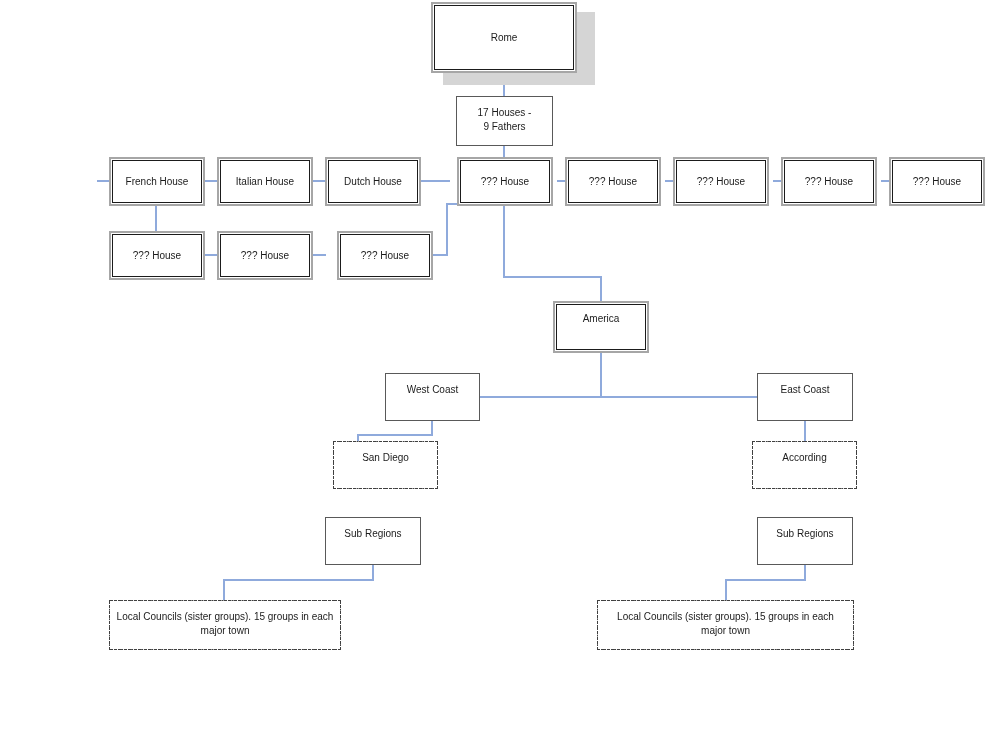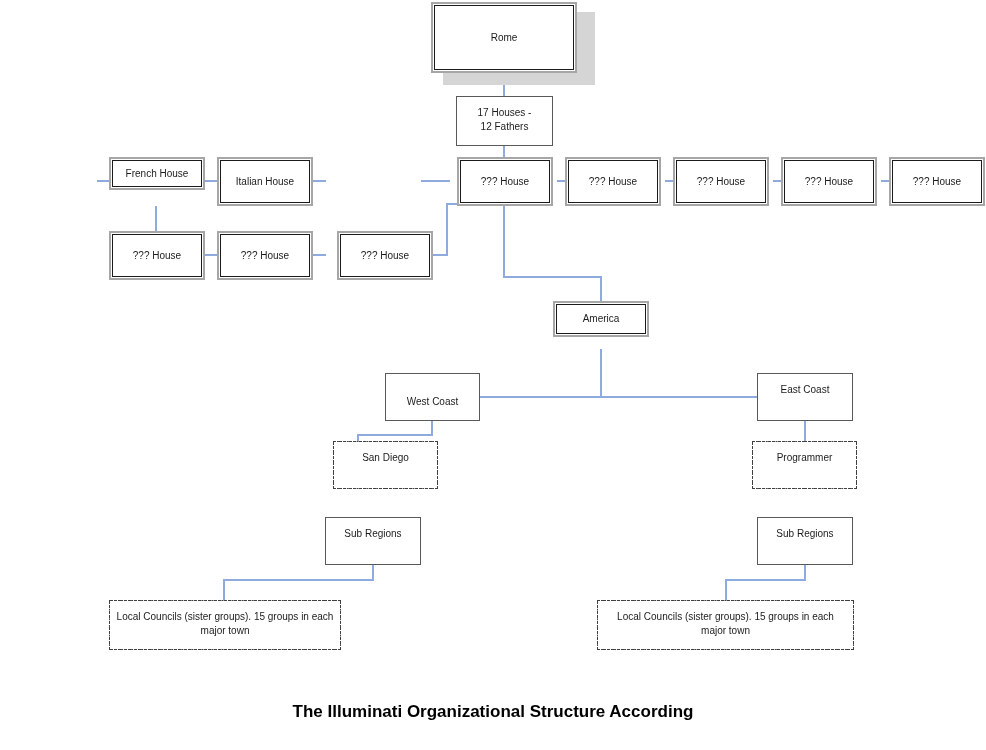--- a/index.html
+++ b/index.html
@@ -137,30 +137,33 @@
 
   <div id="rome-shadow" style="left:443px; top:12px; width:152px; height:73px;"></div>
 
   <div class="node box3d vc" style="left:431px; top:2px; width:146px; height:71px;">
     <span>Rome</span>
   </div>
 
   <div class="node boxplain vt" style="left:456px; top:96px; width:97px; height:50px;">
     <span>
       <span>17 Houses -</span><br>
-      <span>12 Fathers</span>
+      <span>9 Fathers</span>
     </span>
   </div>
 
-  <div class="node box3d vc" style="left:109px; top:157px; width:96px; height:33px;">
+  <div class="node box3d vc" style="left:109px; top:157px; width:96px; height:49px;">
     <span>French House</span>
   </div>
   <div class="node box3d vc" style="left:217px; top:157px; width:96px; height:49px;">
     <span>Italian House</span>
   </div>
+  <div class="node box3d vc" style="left:325px; top:157px; width:96px; height:49px;">
+    <span>Dutch House</span>
+  </div>
   <div class="node box3d vc" style="left:457px; top:157px; width:96px; height:49px;">
     <span>??? House</span>
   </div>
   <div class="node box3d vc" style="left:565px; top:157px; width:96px; height:49px;">
     <span>??? House</span>
   </div>
   <div class="node box3d vc" style="left:673px; top:157px; width:96px; height:49px;">
     <span>??? House</span>
   </div>
   <div class="node box3d vc" style="left:781px; top:157px; width:96px; height:49px;">
@@ -173,49 +176,48 @@
   <div class="node box3d vc" style="left:109px; top:231px; width:96px; height:49px;">
     <span>??? House</span>
   </div>
   <div class="node box3d vc" style="left:217px; top:231px; width:96px; height:49px;">
     <span>??? House</span>
   </div>
   <div class="node box3d vc" style="left:337px; top:231px; width:96px; height:49px;">
     <span>??? House</span>
   </div>
 
-  <div class="node box3d vt" style="left:553px; top:301px; width:96px; height:36px;">
+  <div class="node box3d vt" style="left:553px; top:301px; width:96px; height:52px;">
     <span>America</span>
   </div>
 
-  <div class="node boxplain vt" style="left:385px; top:373px; width:95px; height:48px;align-items:center;">
+  <div class="node boxplain vt" style="left:385px; top:373px; width:95px; height:48px;">
     <span>West Coast</span>
   </div>
   <div class="node boxplain vt" style="left:757px; top:373px; width:96px; height:48px;">
     <span>East Coast</span>
   </div>
 
   <div class="node boxdash vt" style="left:333px; top:441px; width:105px; height:48px;">
     <span>San Diego</span>
   </div>
   <div class="node boxdash vt" style="left:752px; top:441px; width:105px; height:48px;">
-    <span>Programmer</span>
+    <span>According</span>
   </div>
 
   <div class="node boxplain vt" style="left:325px; top:517px; width:96px; height:48px;">
     <span>Sub Regions</span>
   </div>
   <div class="node boxplain vt" style="left:757px; top:517px; width:96px; height:48px;">
     <span>Sub Regions</span>
   </div>
 
   <div class="node boxdash vt" style="left:109px; top:600px; width:232px; height:50px; padding-left:6px; padding-right:6px;">
     <span>Local Councils (sister groups). 15 groups in each major town</span>
   </div>
   <div class="node boxdash vt" style="left:597px; top:600px; width:257px; height:50px; padding-left:6px; padding-right:6px;">
     <span>Local Councils (sister groups). 15 groups in each major town</span>
   </div>
 
   <div id="chart-title">
-    <div>The Illuminati Organizational Structure According</div>
   </div>
 
 </div>
 
 </body></html>

